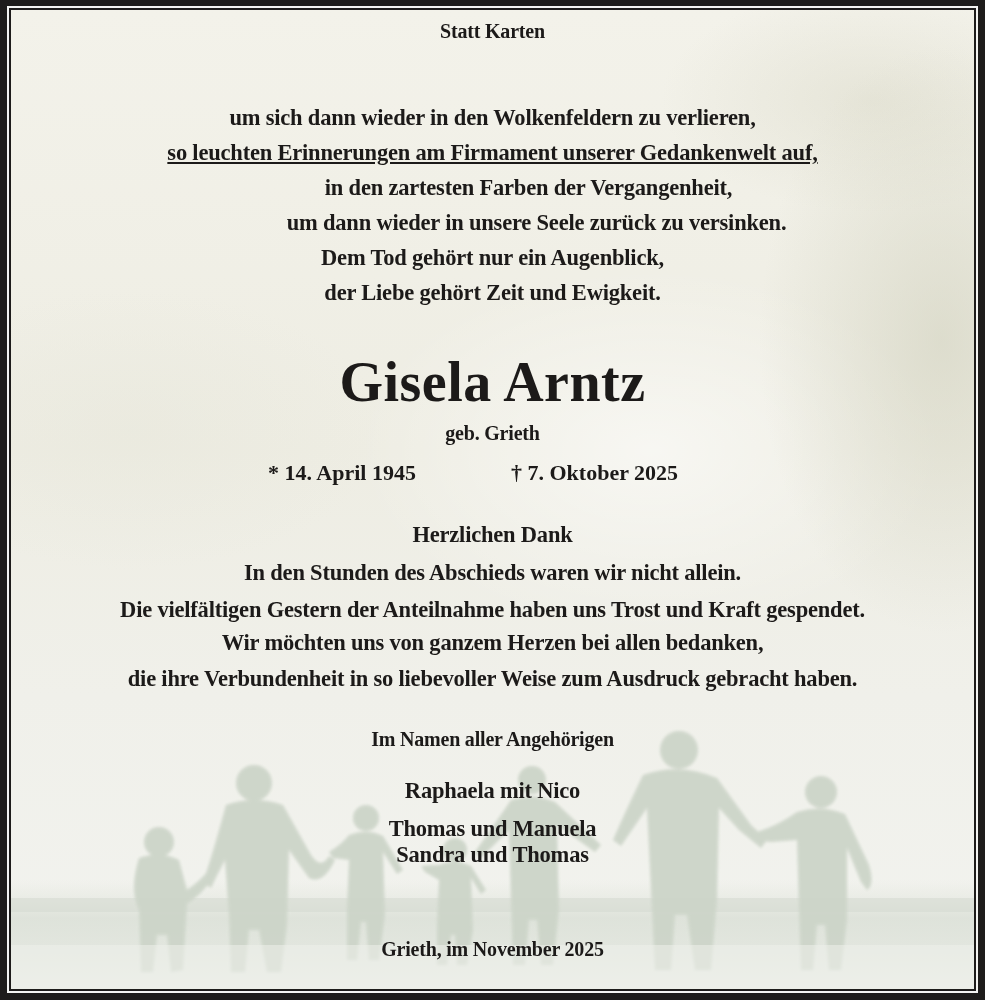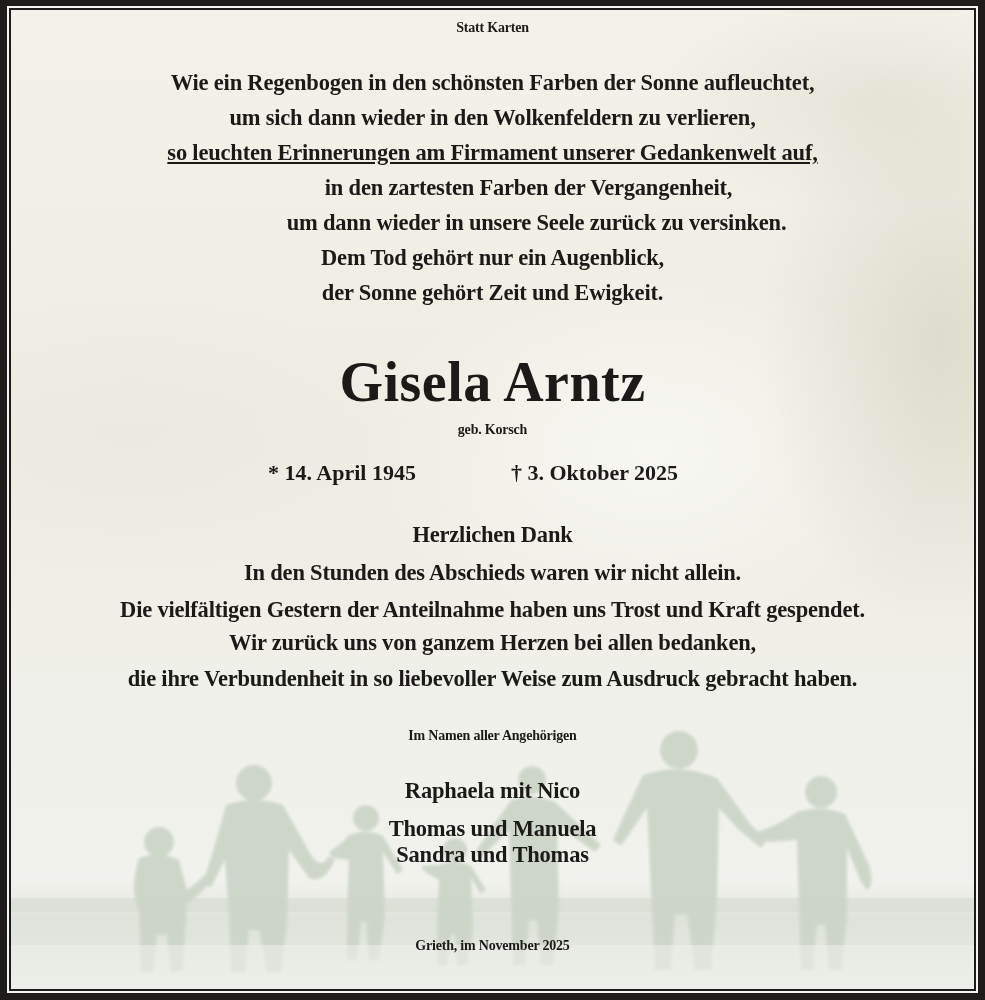--- a/index.html
+++ b/index.html
@@ -34,21 +34,21 @@
     position:absolute; left:0; top:0; width:963px; height:979px;
   }
   .content {
     position:absolute; left:0; top:0; width:963px; height:979px;
     text-align:center; color:#1c1a19; font-weight:bold;
   }
   .line {
     position:absolute; left:0; width:100%; white-space:nowrap;
     letter-spacing:-0.2px;
   }
-  .small { font-size:14px; }
+  .small { font-size:20px; }
   .poem { font-size:22.5px; }
   .name { font-size:56px; letter-spacing:0.5px; }
   .dates-row { position:absolute; left:0; width:100%; font-size:22px; }
   .dates-row span { position:absolute; white-space:nowrap; }
 </style>
 </head>
 <body>
 
 <div class="frame-outer">
   <div class="frame-white"></div>
@@ -92,41 +92,40 @@
         <circle cx="810" cy="782" r="16"></circle>
         <path d="M786 802 Q810 794 834 804 L858 855 Q864 875 856 880 L850 872 L836 838 L836 910 L830 960 L818 960 L814 915 L806 915 L802 960 L790 960 L788 900 L786 830 L760 832 L744 830 L746 822 Q768 815 786 802Z"></path>
       </g>
 
       <rect x="0" y="935" width="963" height="44" fill="#eef0eb" opacity="0.55"></rect>
     </svg>
 
     <div class="content">
       <div class="line small" style="top:10px;">Statt Karten</div>
 
-      <div class="line poem" style="top:60px;">Wie ein Regenbogen in den schönsten Farben der Sonne aufleuchtet,</div>
       <div class="line poem" style="top:95px;">um sich dann wieder in den Wolkenfeldern zu verlieren,</div>
       <div class="line poem" style="top:130px;text-decoration:underline;">so leuchten Erinnerungen am Firmament unserer Gedankenwelt auf,</div>
       <div class="line poem" style="top:165px;padding-left:36px;">in den zartesten Farben der Vergangenheit,</div>
       <div class="line poem" style="top:200px;padding-left:44px;">um dann wieder in unsere Seele zurück zu versinken.</div>
       <div class="line poem" style="top:235px;text-align:center;">Dem Tod gehört nur ein Augenblick,</div>
-      <div class="line poem" style="top:270px;">der Sonne gehört Zeit und Ewigkeit.</div>
+      <div class="line poem" style="top:270px;">der Liebe gehört Zeit und Ewigkeit.</div>
 
       <div class="line name" style="top:340px;">Gisela Arntz</div>
 
-      <div class="line small" style="top:412px;">geb. Korsch</div>
+      <div class="line small" style="top:412px;">geb. Grieth</div>
 
       <div class="dates-row" style="top:450px;">
         <span style="left:257px;">* 14. April 1945</span>
-        <span style="left:500px;">† 3. Oktober 2025</span>
+        <span style="left:500px;">† 7. Oktober 2025</span>
       </div>
 
       <div class="line poem" style="top:512px;">Herzlichen Dank</div>
       <div class="line poem" style="top:550px;">In den Stunden des Abschieds waren wir nicht allein.</div>
       <div class="line poem" style="top:587px;">Die vielfältigen Gestern der Anteilnahme haben uns Trost und Kraft gespendet.</div>
-      <div class="line poem" style="top:620px;">Wir zurück uns von ganzem Herzen bei allen bedanken,</div>
+      <div class="line poem" style="top:620px;">Wir möchten uns von ganzem Herzen bei allen bedanken,</div>
       <div class="line poem" style="top:656px;">die ihre Verbundenheit in so liebevoller Weise zum Ausdruck gebracht haben.</div>
 
       <div class="line small" style="top:718px;">Im Namen aller Angehörigen</div>
       <div class="line poem" style="top:768px;">Raphaela mit Nico</div>
       <div class="line poem" style="top:806px;">Thomas und Manuela</div>
       <div class="line poem" style="top:832px;">Sandra und Thomas</div>
 
       <div class="line small" style="top:928px;">Grieth, im November 2025</div>
     </div>
   </div>

